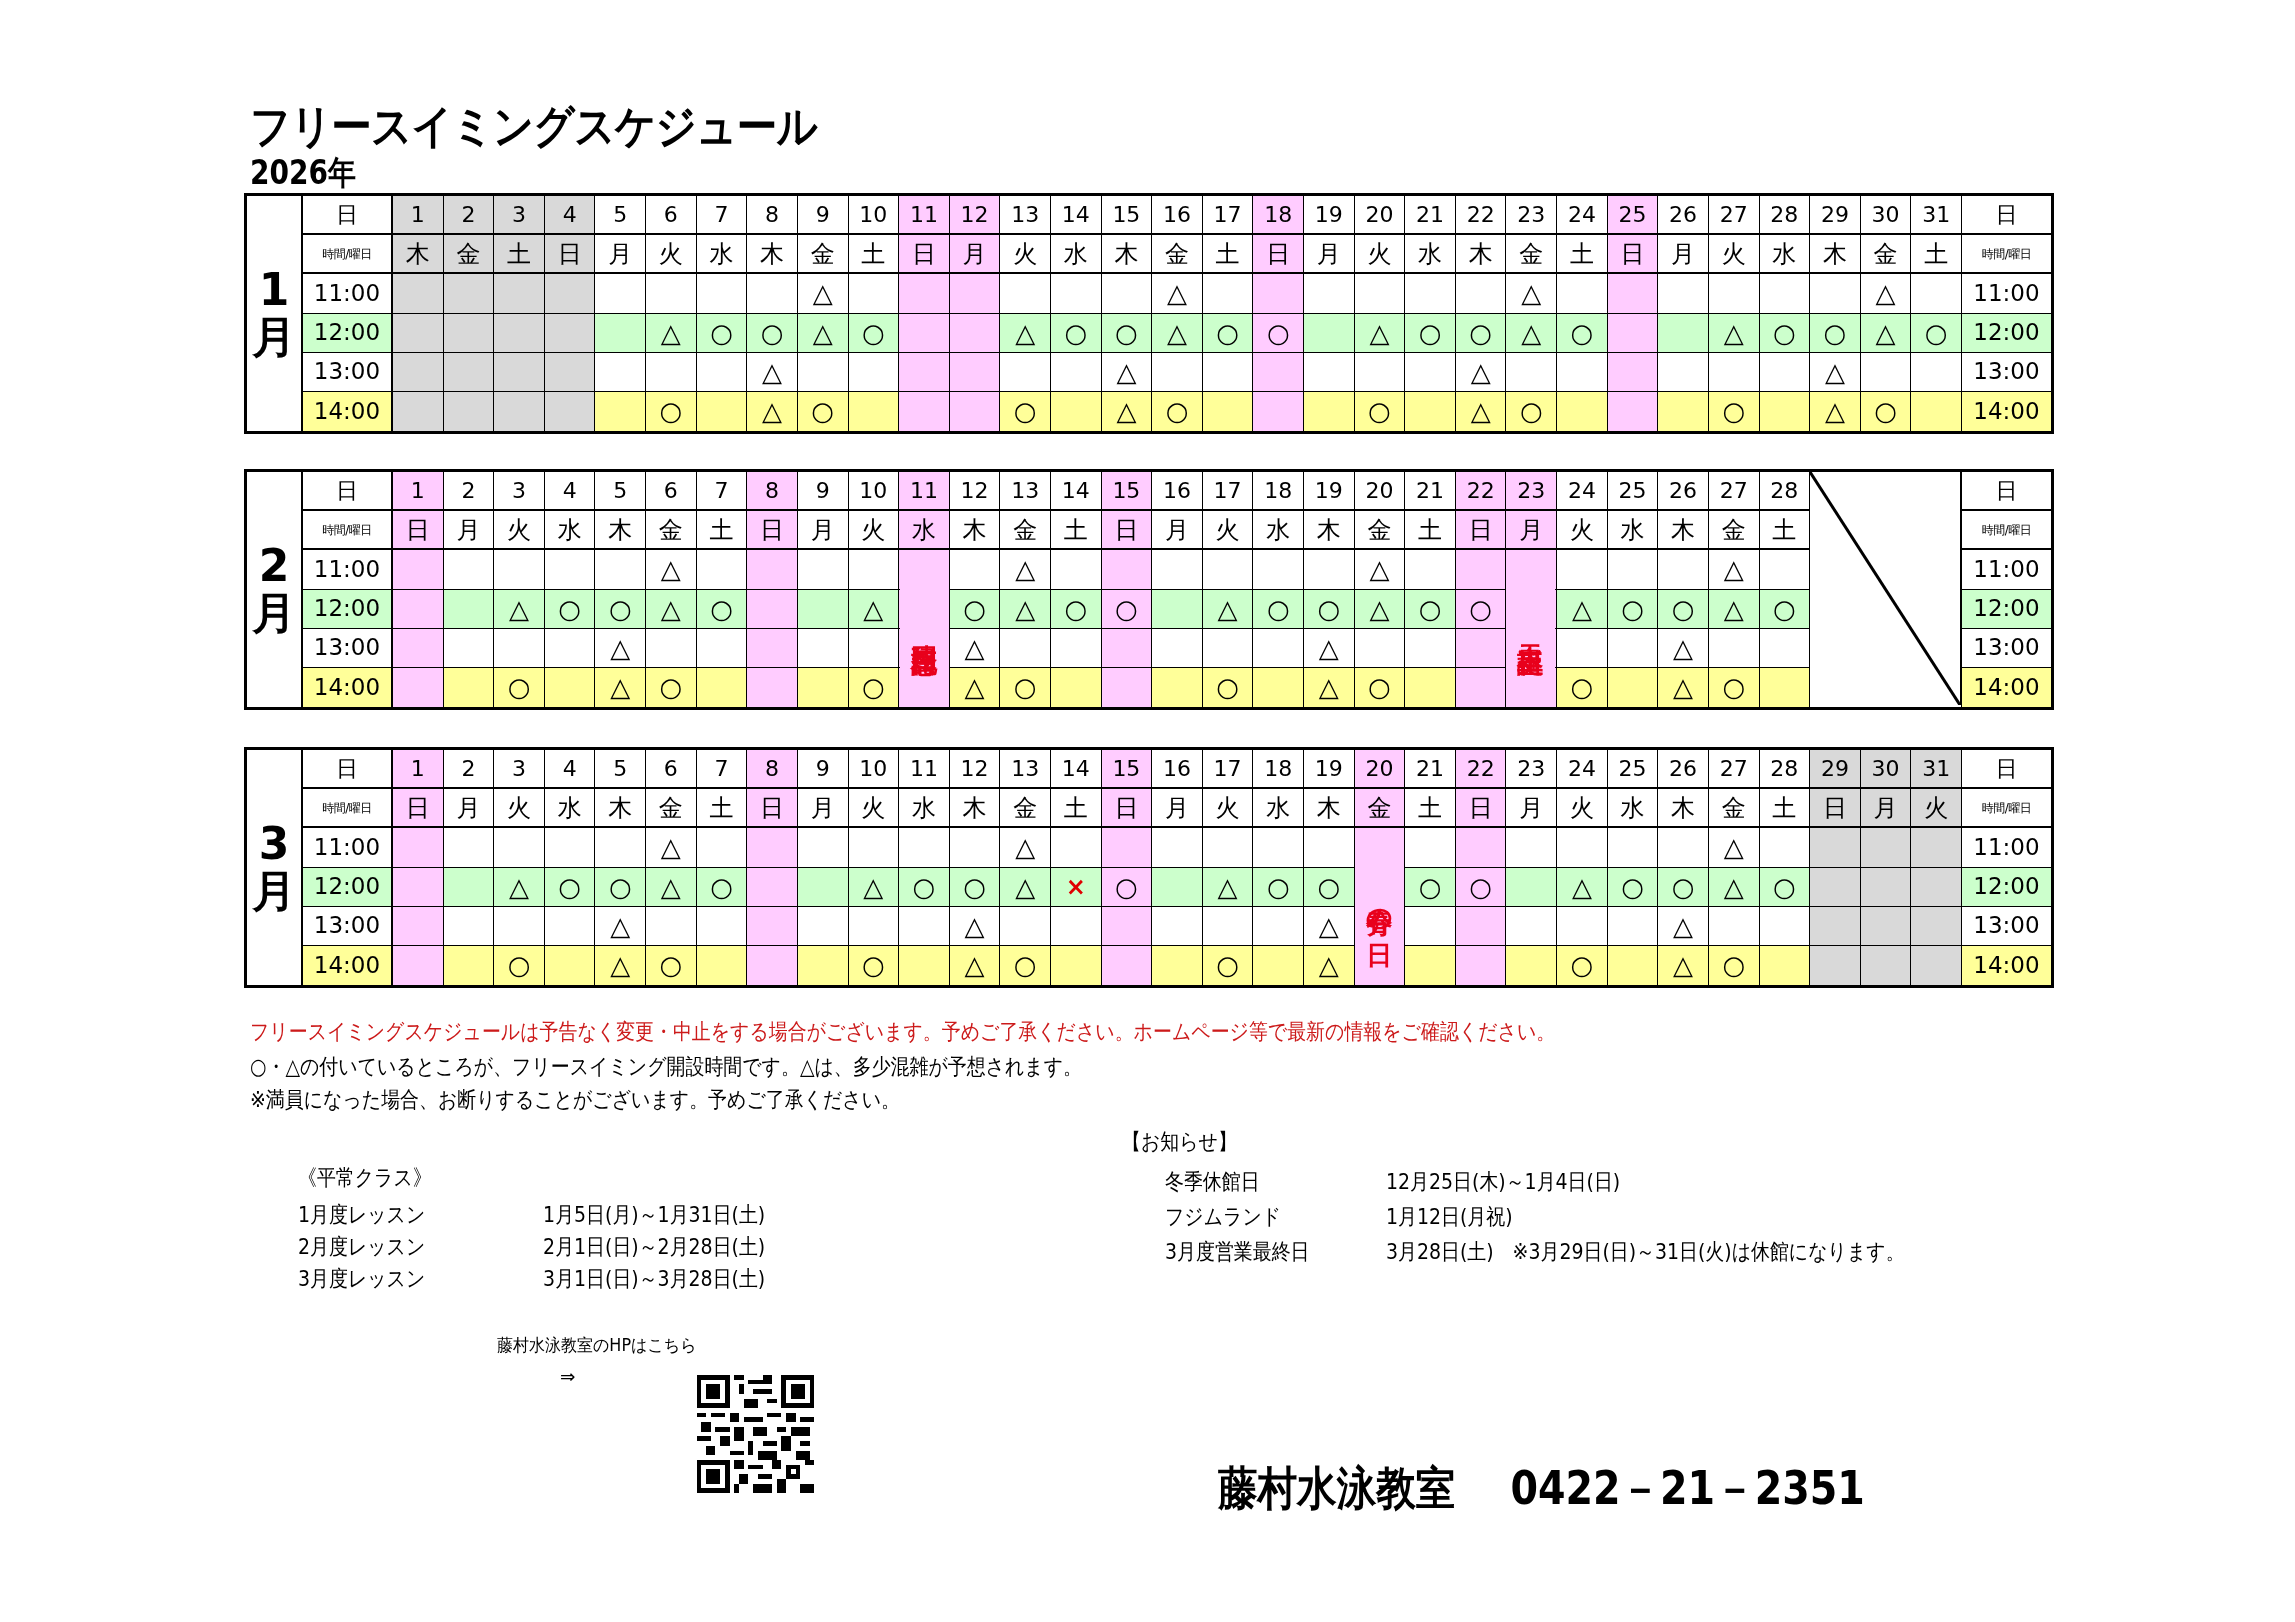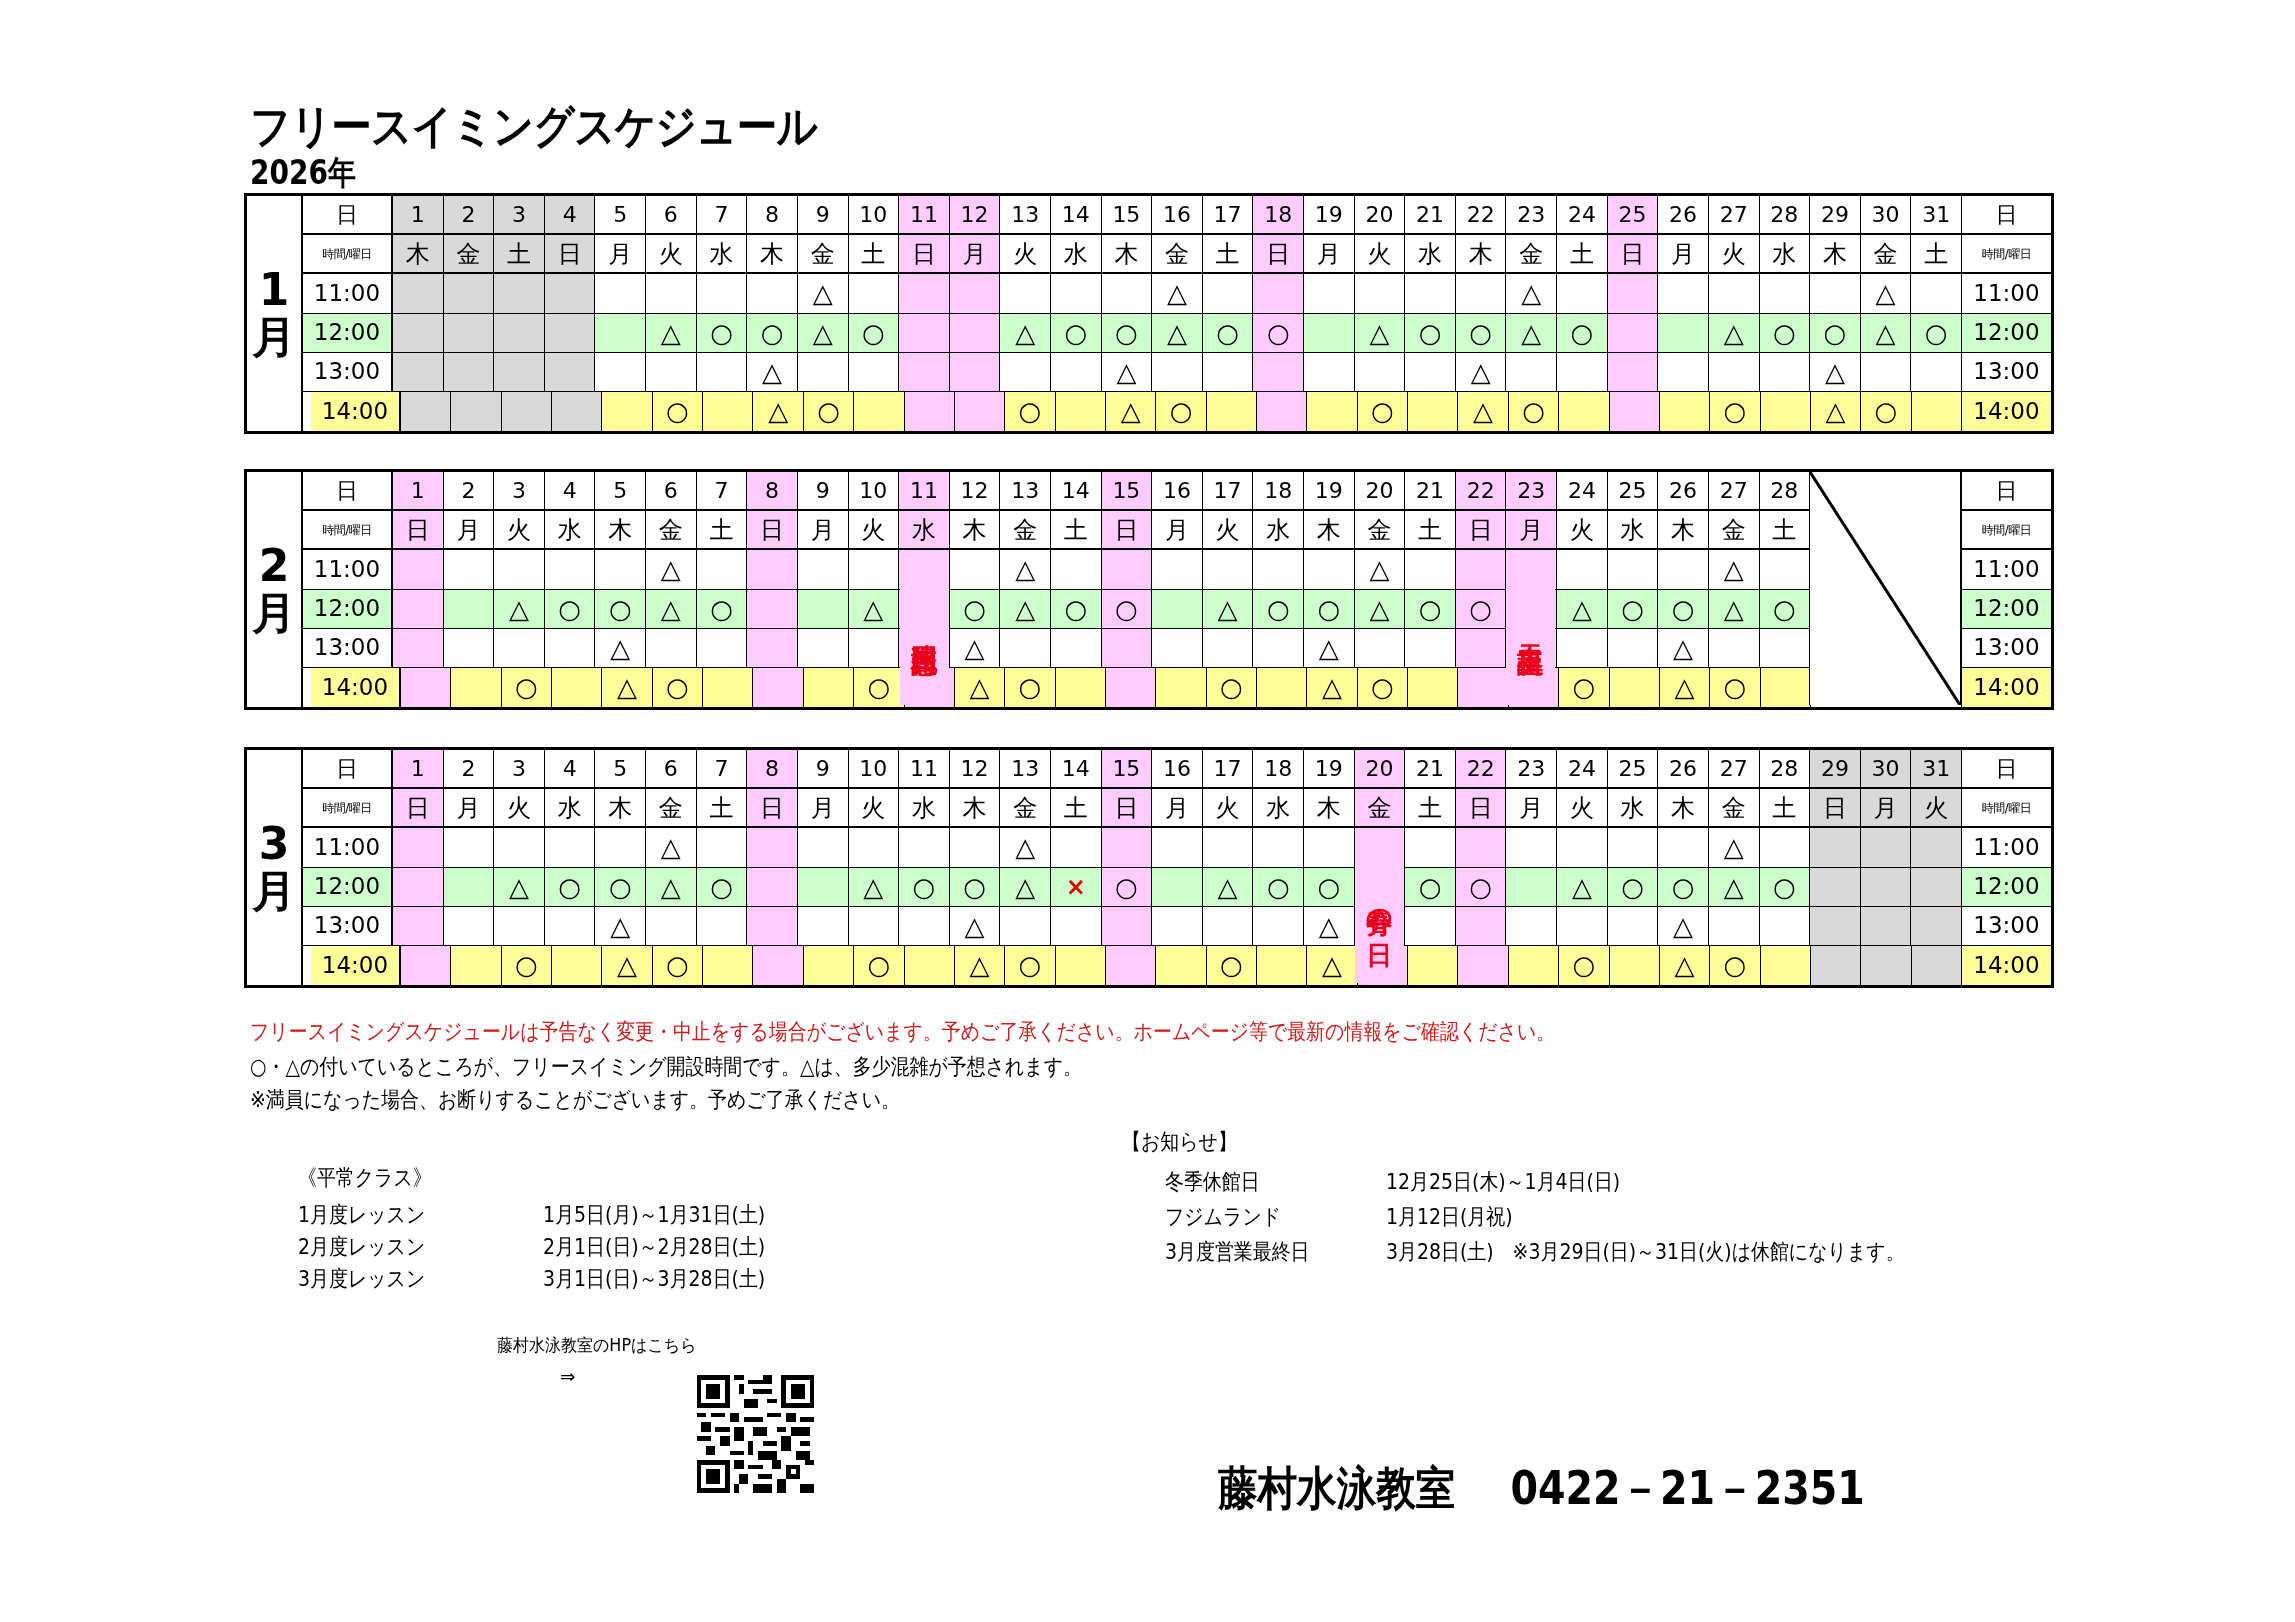--- a/index.html
+++ b/index.html
@@ -7,21 +7,21 @@
   body { position: relative; font-family: "DejaVu Sans", "Liberation Sans", sans-serif; color: #000; }
 
   .title { position: absolute; left: 250px; top: 103px; font-size: 46px; font-weight: bold; letter-spacing: -0.9px; line-height: 1; transform: scaleX(0.88); transform-origin: left top; }
   .year { position: absolute; left: 250px; top: 156px; font-size: 33px; font-weight: bold; line-height: 1; transform: scaleX(0.85); transform-origin: left top; }
 
   .sched { position: absolute; left: 244px; width: 1810px; height: 241px; border: 3.7px solid #000; background: #fff; }
   .sched .month-label { position: absolute; left: 0; top: 0; width: 56px; height: 100%; border-right: 2.8px solid #000; display: flex; flex-direction: column; align-items: center; justify-content: center; font-weight: bold; font-size: 44px; line-height: 1.05; }
   .sched .month-label span { display: block; }
   .grid { position: absolute; left: 56px; top: 0; right: 0; bottom: 0; display: grid; grid-template-rows: repeat(6, 1fr); }
   .row { display: grid; grid-template-columns: 90px repeat(31, 1fr) 89px; border-bottom: 1.4px solid #000; }
-  .row:last-child { border-bottom: none; padding-left: 8px; }
+  .row:last-child { border-bottom: none; }
   .row.r-wd { border-bottom: 2.8px solid #000; }
   .row.r-day { border-bottom: 2.8px solid #000; }
   .cell { border-right: 1.4px solid #000; display: flex; align-items: center; justify-content: center; font-size: 22px; line-height: 1; position: relative; overflow: visible; }
   .cell:last-child { border-right: none; }
   .cell.time { font-size: 23px; }
   .cell.hdr-small { font-size: 12px; letter-spacing: -0.5px; }
   .cell.wd { font-size: 24px; }
   .cell.first { border-right: 2.8px solid #000; }
 
   .bg-green { background: #ccffcc; }

